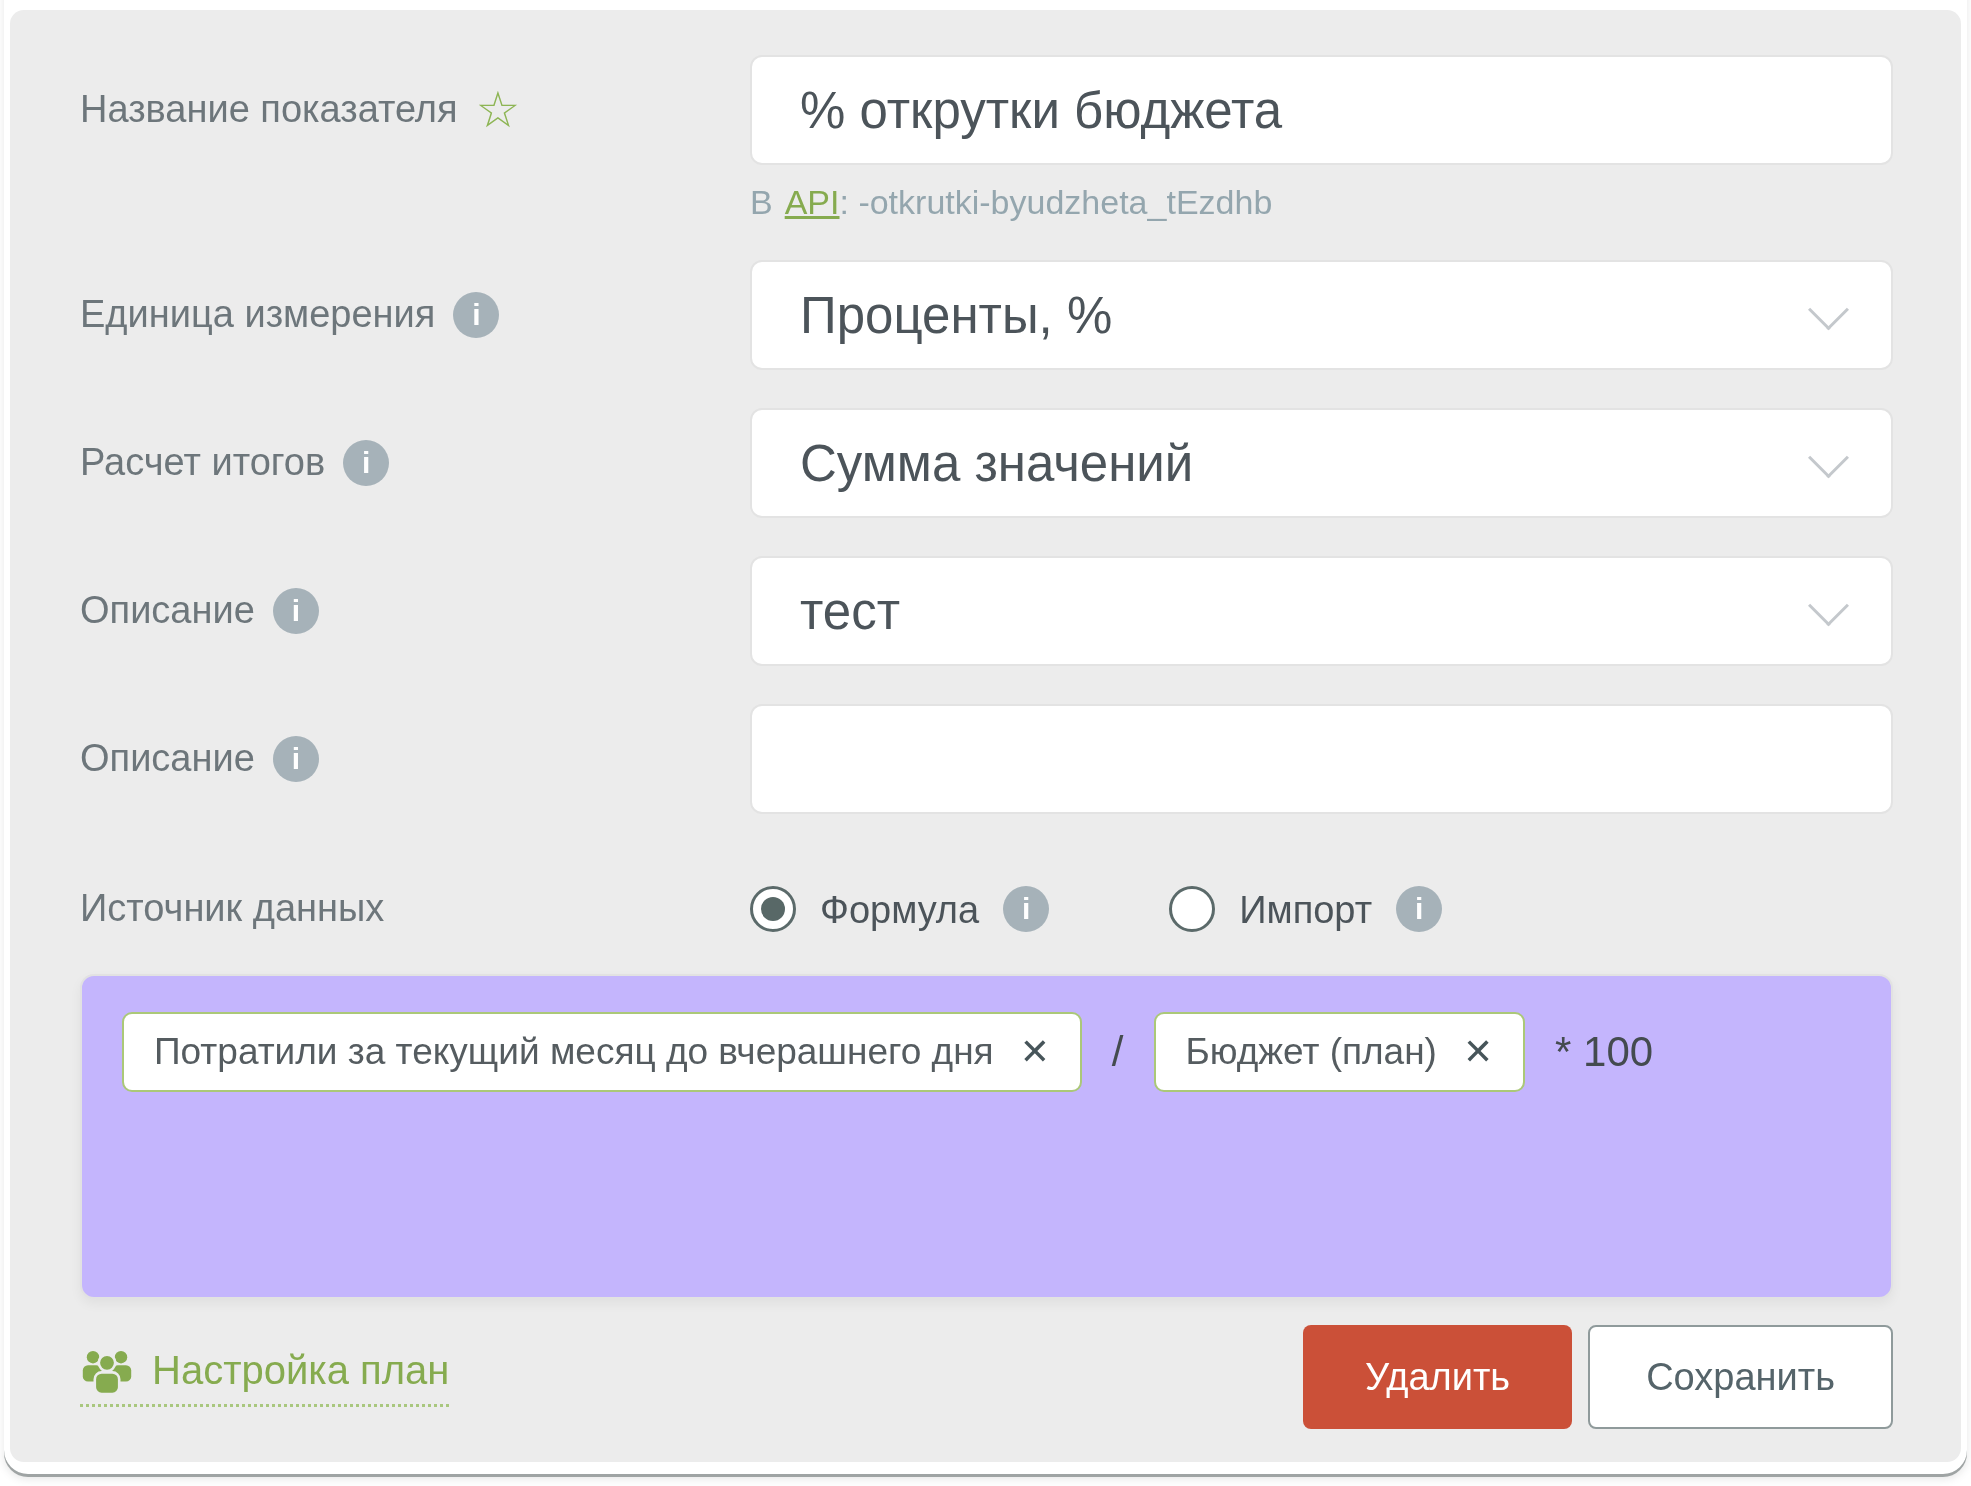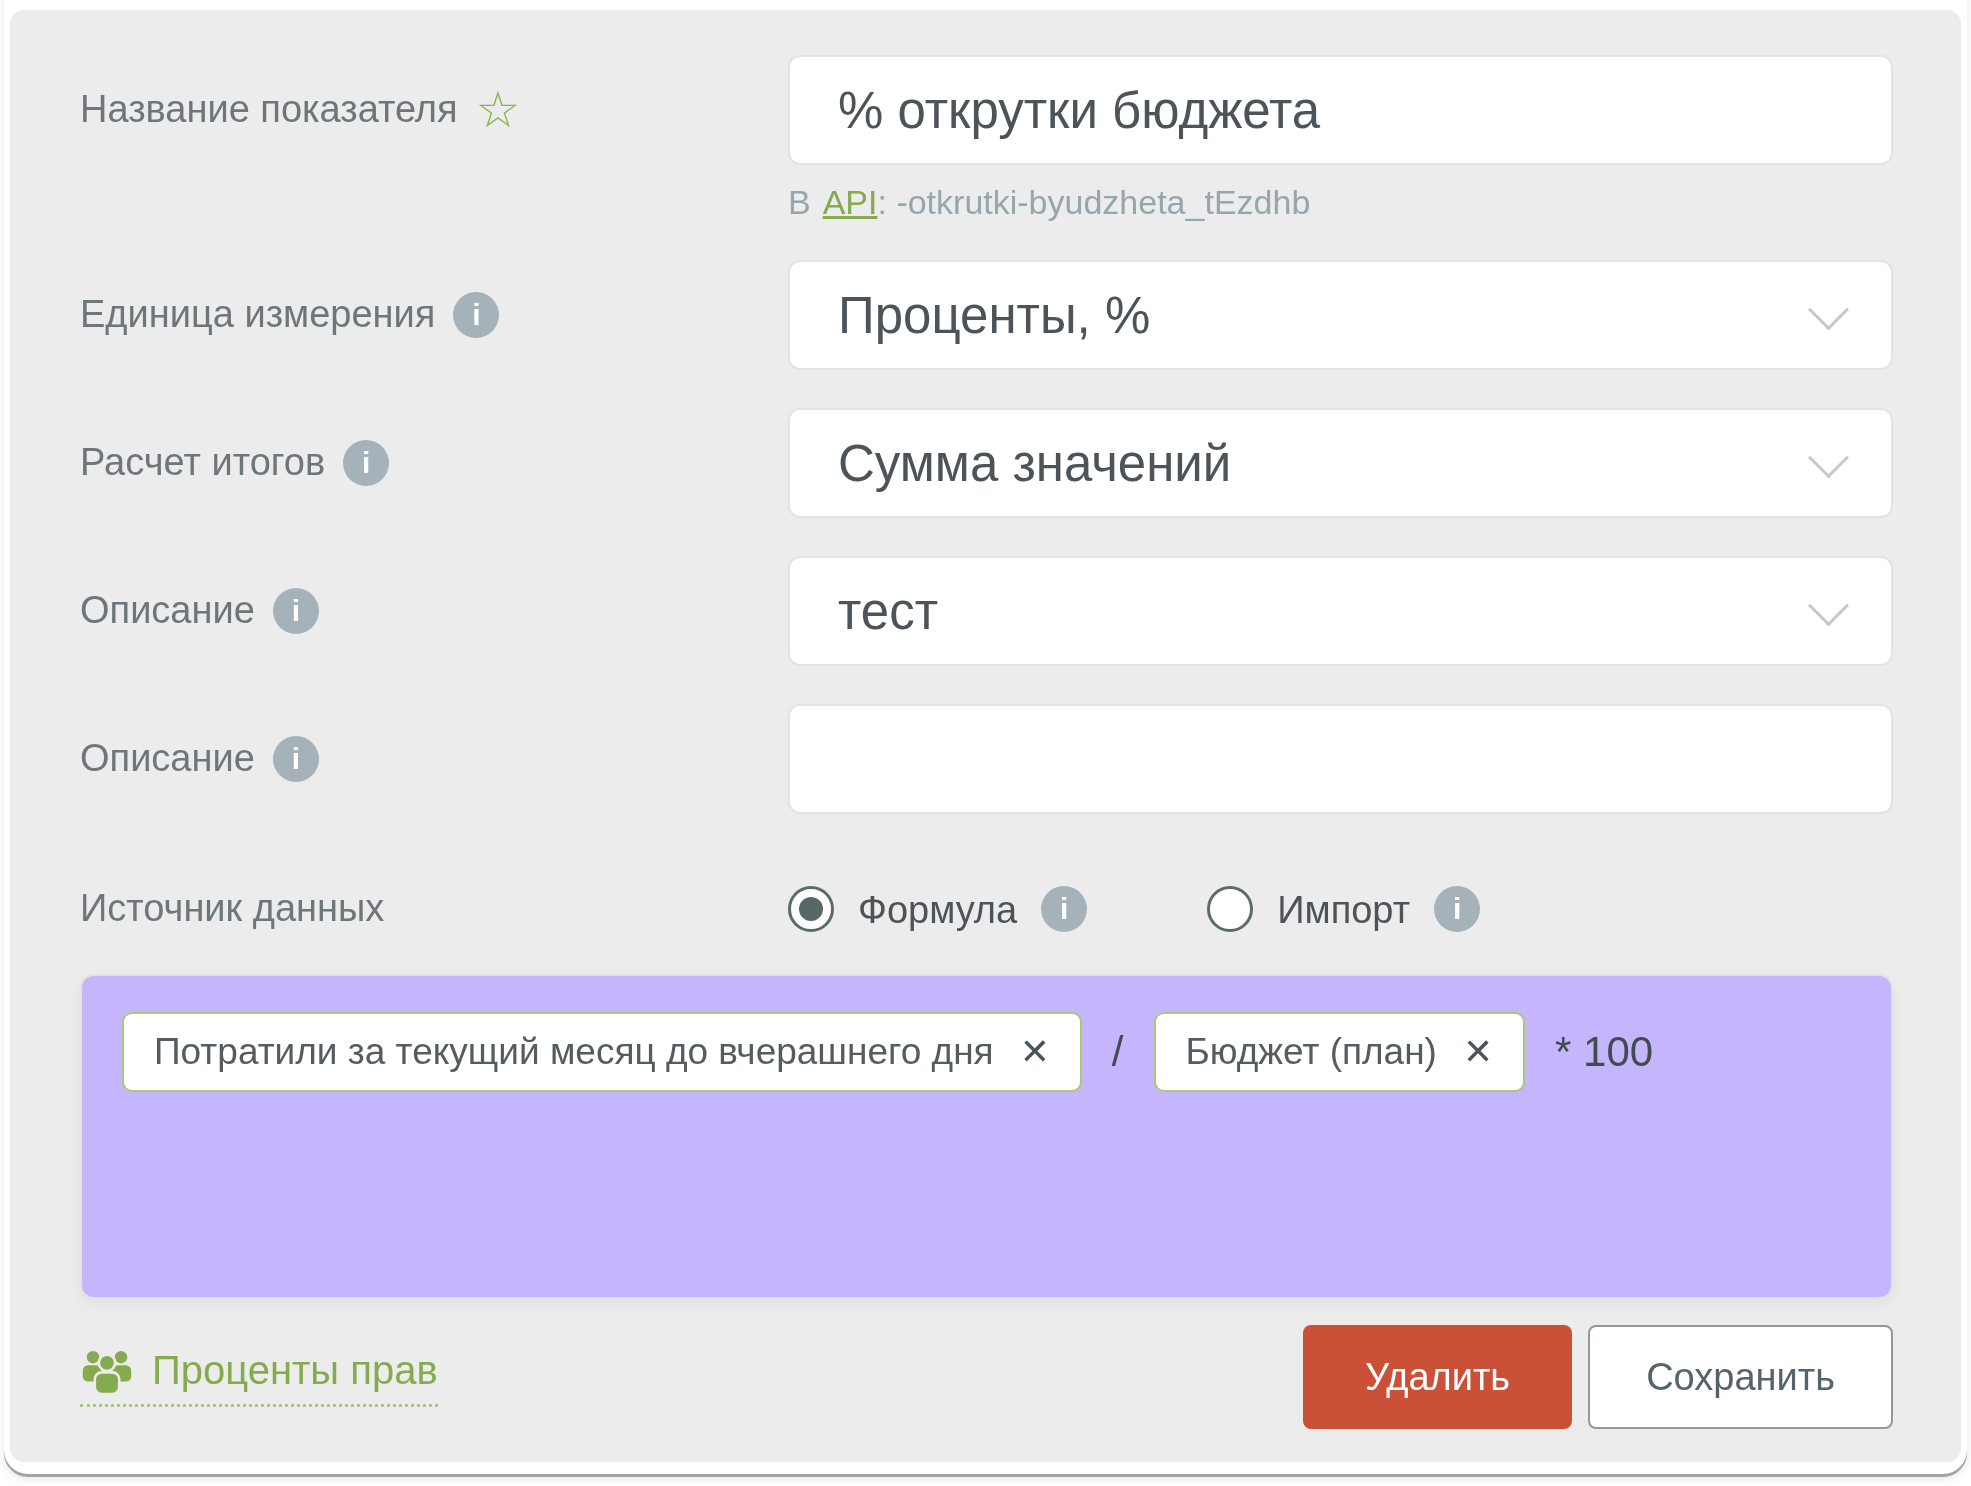--- a/index.html
+++ b/index.html
@@ -16,21 +16,21 @@
     border-radius:24px;
     box-shadow:0 3px 0 #9fa4a4, 0 5px 10px rgba(0,0,0,0.10);
     pointer-events:none;
   }
   .panel{
     position:absolute;left:10px;top:10px;right:10px;bottom:24px;
     background:#ececec;border-radius:14px;
     box-sizing:border-box;
     padding:45px 68px 0 70px;
   }
-  .row{display:grid;grid-template-columns:670px 1fr;align-items:center;gap:38px;}
+  .row{display:grid;grid-template-columns:670px 1fr;align-items:center;}
   .row + .row{margin-top:38px;}
   .row.api-row{margin-top:18px;}
   .row.source-row{margin-top:72px;}
   .field-label{
     display:flex;align-items:center;gap:18px;
     font-size:38px;color:#6d767b;line-height:1.15;
   }
   .info-icon{
     width:46px;height:46px;border-radius:50%;
     background:#a6b2b9;color:#ffffff;
@@ -201,21 +201,21 @@
     <div class="footer">
       <a class="perm-link">
         <svg width="54" height="46" viewBox="0 0 27 23" fill="#86ab4f" xmlns="http://www.w3.org/2000/svg">
           <circle cx="6.5" cy="4.6" r="3.1"></circle>
           <circle cx="20.5" cy="4.6" r="3.1"></circle>
           <rect x="1.4" y="8.6" width="9.4" height="8.2" rx="2.6"></rect>
           <rect x="16.2" y="8.6" width="9.4" height="8.2" rx="2.6"></rect>
           <circle cx="13.5" cy="7.4" r="4.1" stroke="#ececec" stroke-width="1.3"></circle>
           <rect x="7.4" y="12.2" width="12.2" height="10.8" rx="3.4" stroke="#ececec" stroke-width="1.3"></rect>
         </svg>
-        <span>Проценты прав</span>
+        <span>Настройка план</span>
       </a>
       <div class="footer-buttons">
         <button class="btn btn-delete">Удалить</button>
         <button class="btn btn-save">Сохранить</button>
       </div>
     </div>
 
   </div>
   <div class="modal-edge"></div>
 </div>

